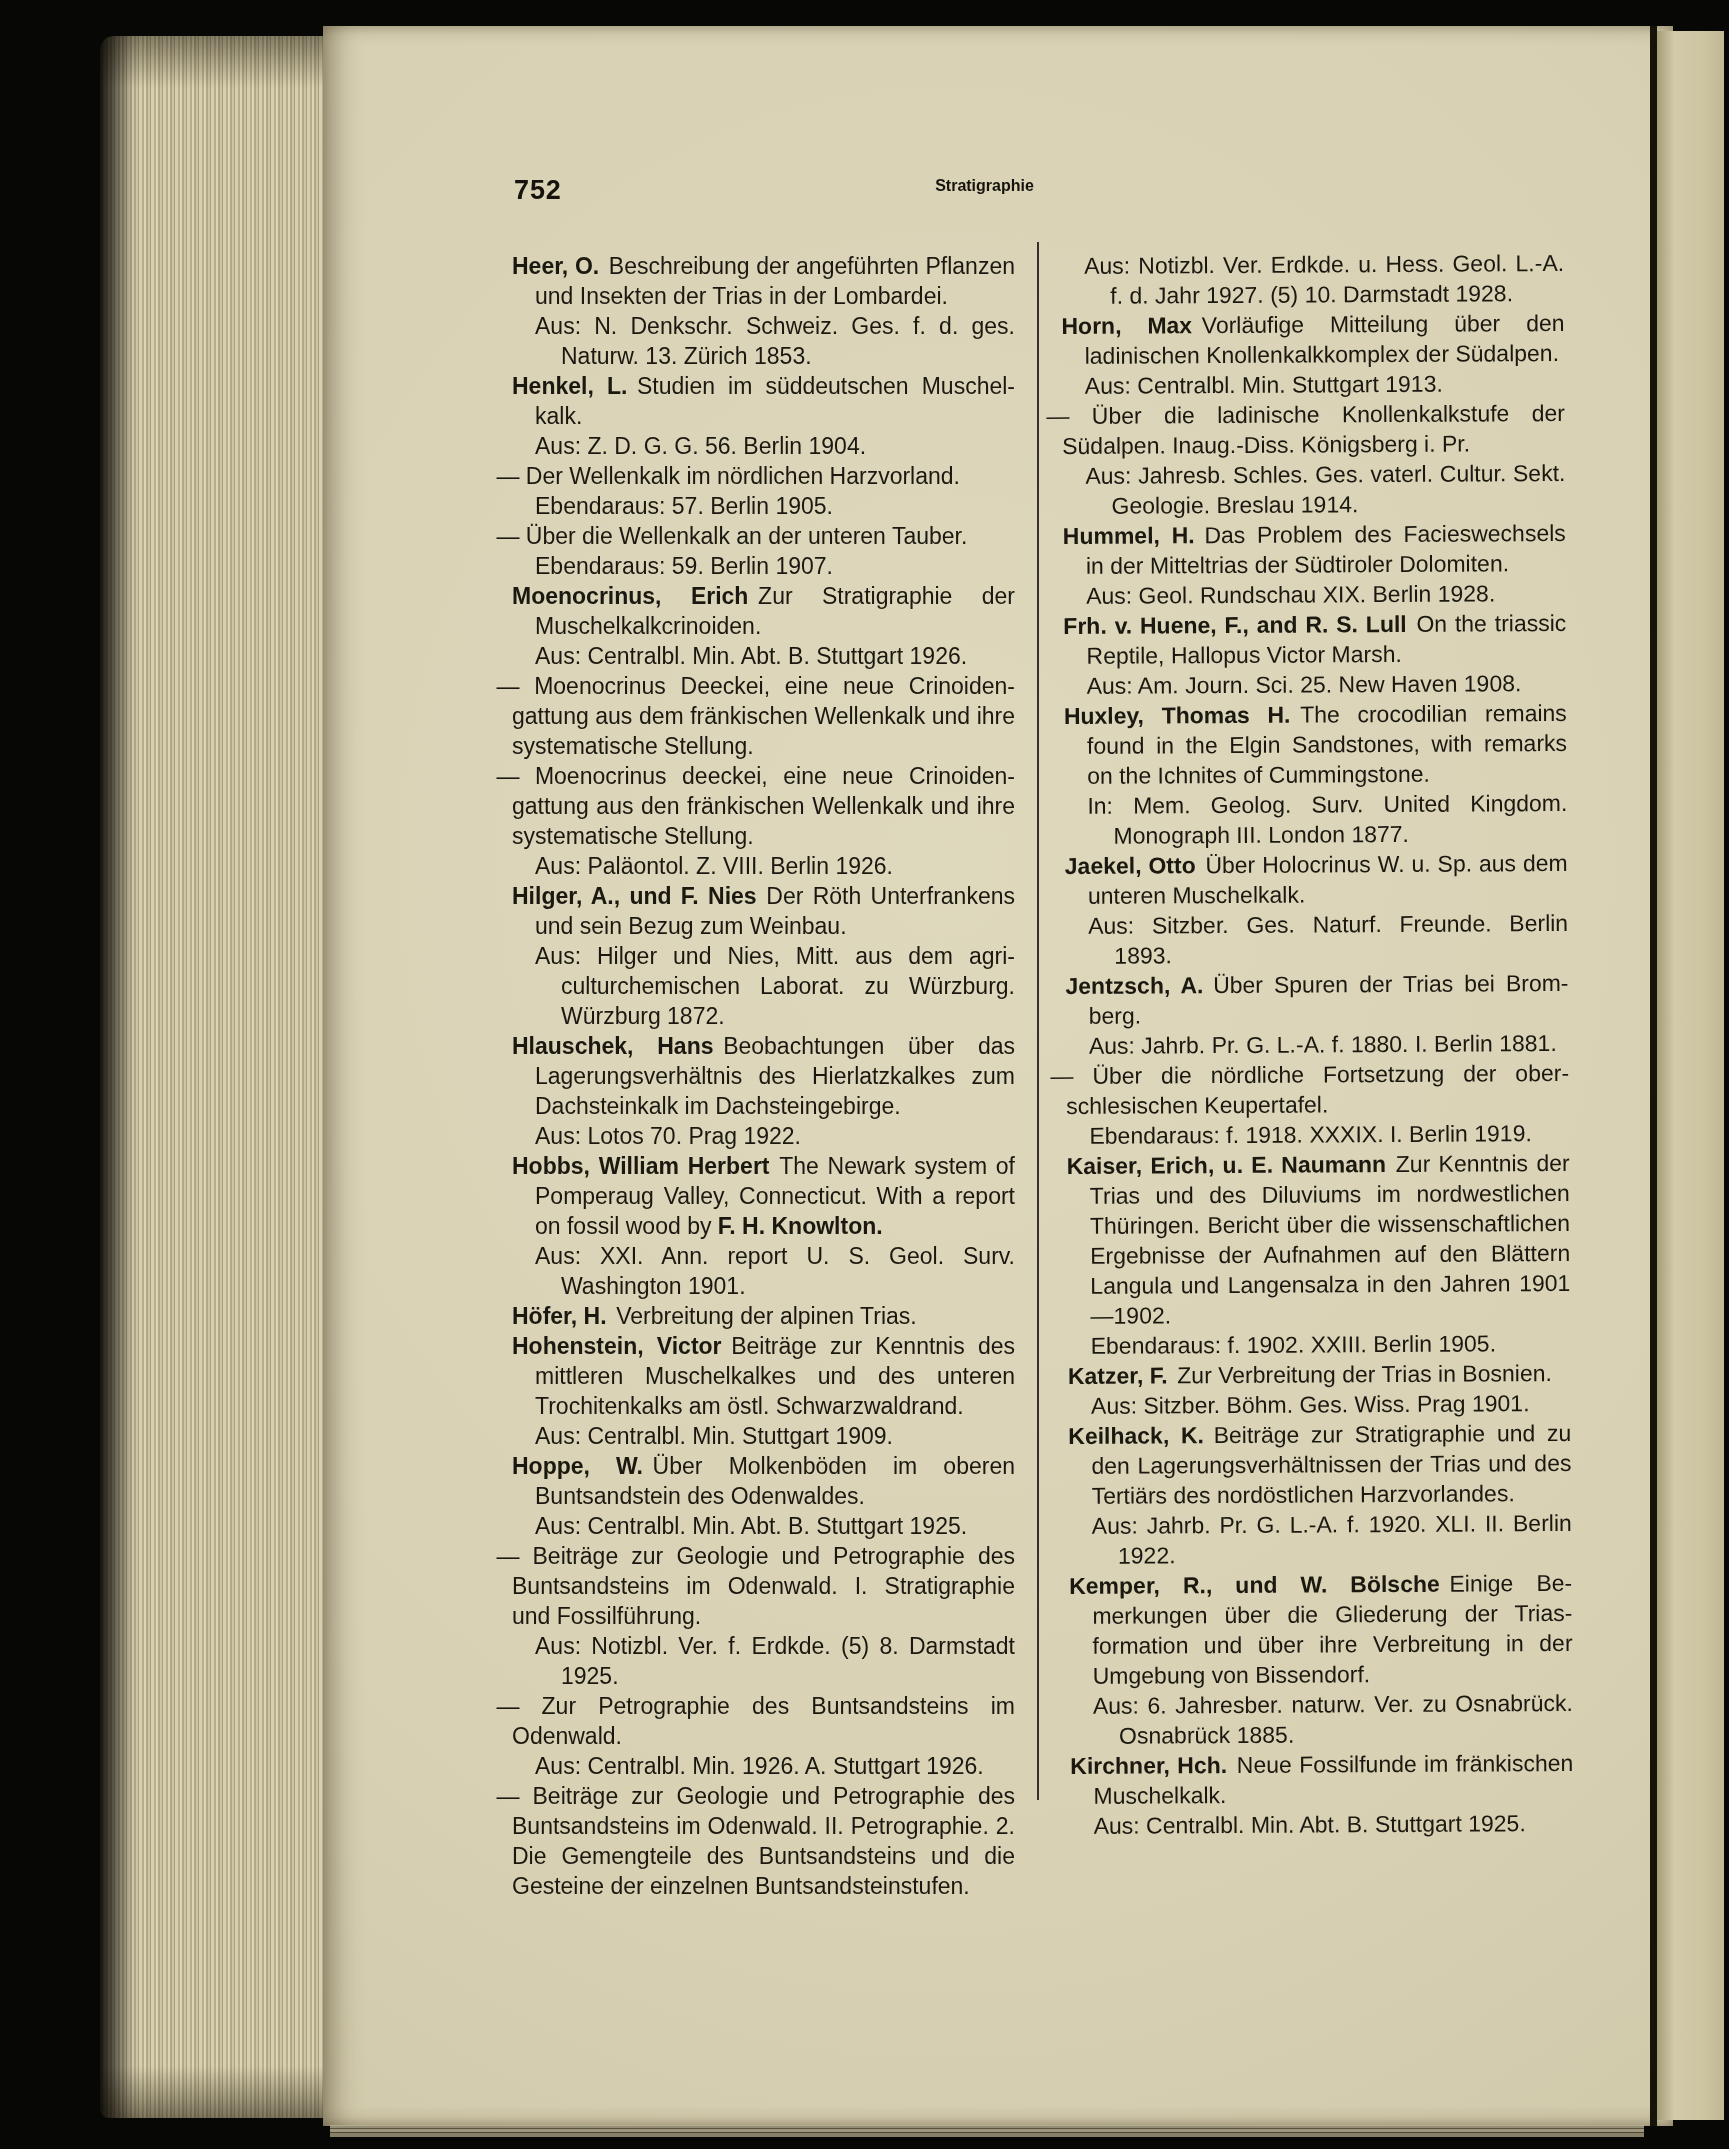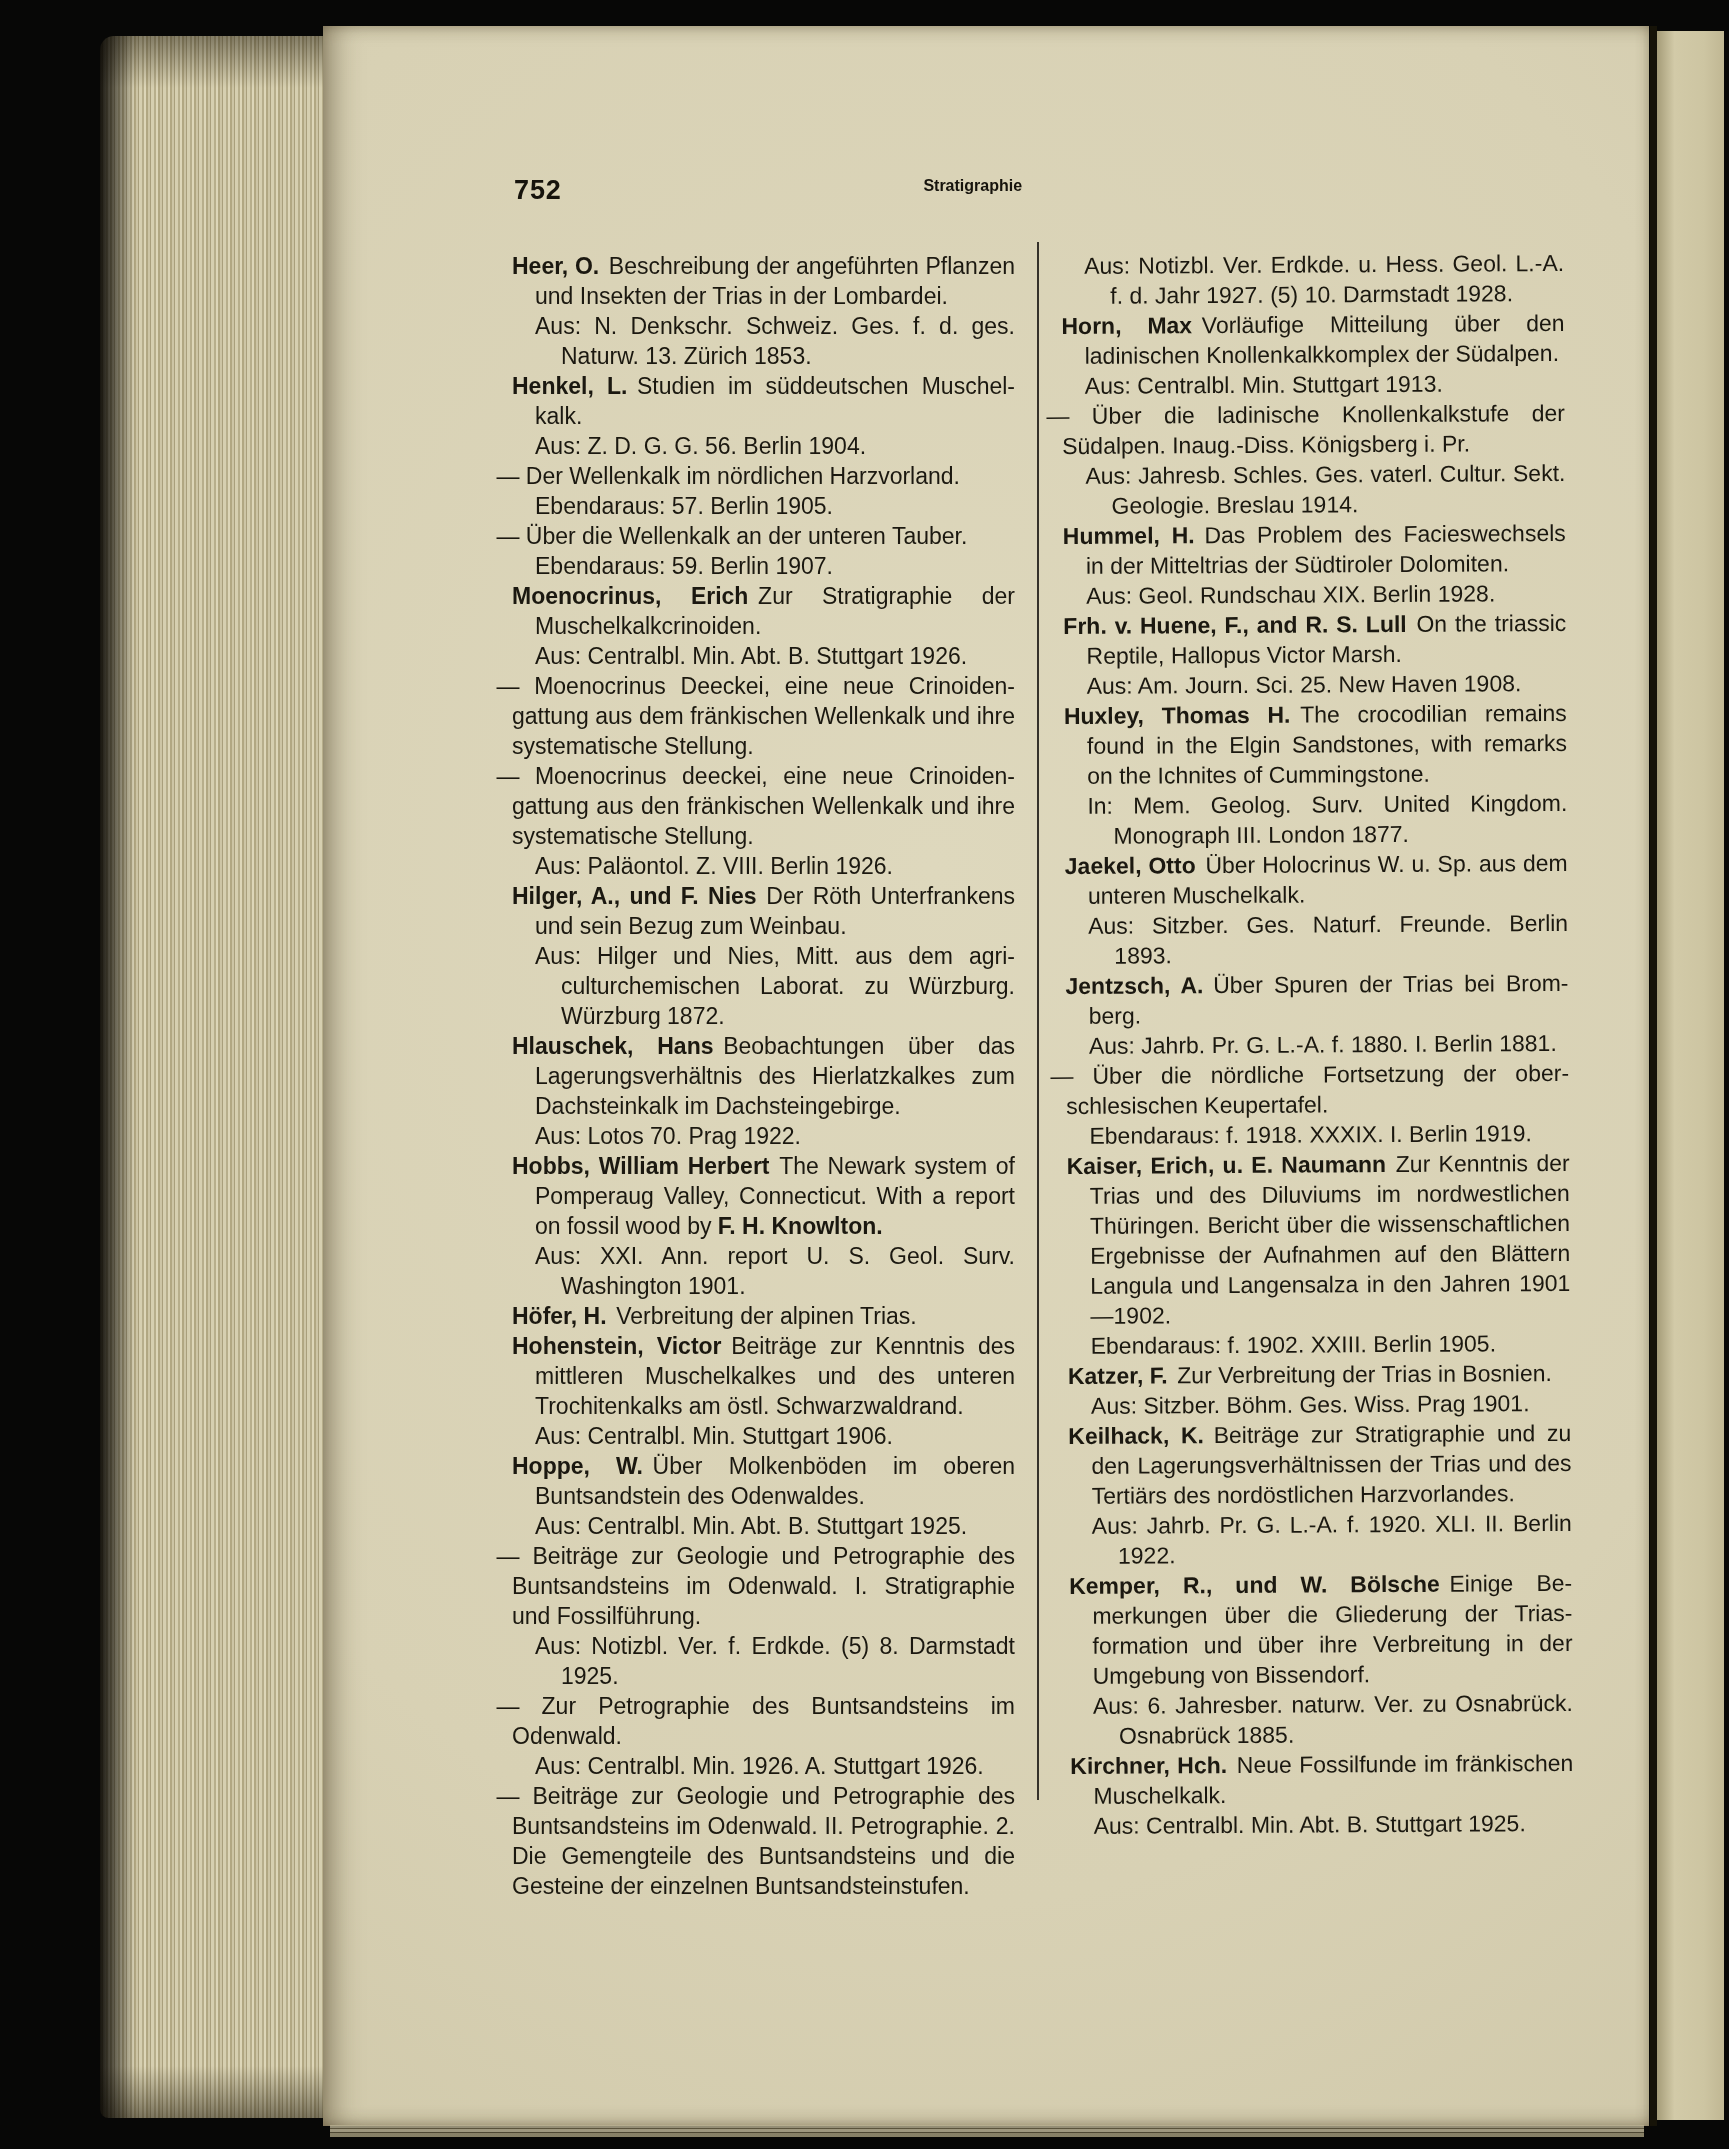--- a/index.html
+++ b/index.html
@@ -25,20 +25,21 @@
 
   
   .page {
     position:absolute; left:323px; top:26px; width:1326px; height:2100px;
     background: radial-gradient(ellipse 120% 90% at 46% 40%, #ded8bd 0%, #d8d1b4 55%, #cbc3a3 100%);
     box-shadow:
       inset 22.5px 0 31px -15.6px rgba(62,50,24,.55),
       inset -7px 0 14px -7px rgba(62,50,24,.30),
       inset 0 -10.4px 17.3px -10.4px rgba(62,50,24,.38),
       inset 0 10.4px 15.6px -10.4px rgba(62,50,24,.30);
+    padding-left: 24px;
   }
 
   .gap { position:absolute; left:1650px; top:26px; width:7px; height:2100px; background:#161308; }
   .sliver {
     position:absolute; left:1657px; top:31px; width:67px; height:2089px;
     background: linear-gradient(90deg, #a59c78, #d2caa8 26%, #cdc5a2 70%, #c0b793);
   }
   .bottom-edges {
     position:absolute; left:330px; top:2125px; width:1314px; height:12px;
     background: repeating-linear-gradient(180deg,
@@ -123,21 +124,21 @@
       </div>
       <div class="entry">
         <p class="main"><span class="b">Hobbs, William Herbert</span><span class="r">The Newark system of Pomperaug Valley, Connecticut. With a report on fossil wood by </span><span class="b">F. H. Knowlton.</span></p>
         <p class="src"><span class="r">Aus: XXI. Ann. report U. S. Geol. Surv. Washington 1901.</span></p>
       </div>
       <div class="entry">
         <p class="main"><span class="b">Höfer, H.</span><span class="r">Verbreitung der alpinen Trias.</span></p>
       </div>
       <div class="entry">
         <p class="main"><span class="b">Hohenstein, Victor</span><span class="r">Beiträge zur Kenntnis des mittleren Muschelkalkes und des unteren Trochiten­kalks am östl. Schwarzwald­rand.</span></p>
-        <p class="src"><span class="r">Aus: Centralbl. Min. Stuttgart 1906.</span></p>
+        <p class="src"><span class="r">Aus: Centralbl. Min. Stuttgart 1909.</span></p>
       </div>
       <div class="entry">
         <p class="main"><span class="b">Hoppe, W.</span><span class="r">Über Molken­böden im oberen Buntsandstein des Odenwaldes.</span></p>
         <p class="src"><span class="r">Aus: Centralbl. Min. Abt. B. Stuttgart 1925.</span></p>
       </div>
       <div class="entry">
         <p class="dash"><span class="r">— Beiträge zur Geologie und Petrographie des Buntsandsteins im Odenwald. I. Stratigraphie und Fossil­führung.</span></p>
         <p class="src"><span class="r">Aus: Notizbl. Ver. f. Erdkde. (5) 8. Darm­stadt 1925.</span></p>
       </div>
       <div class="entry">

